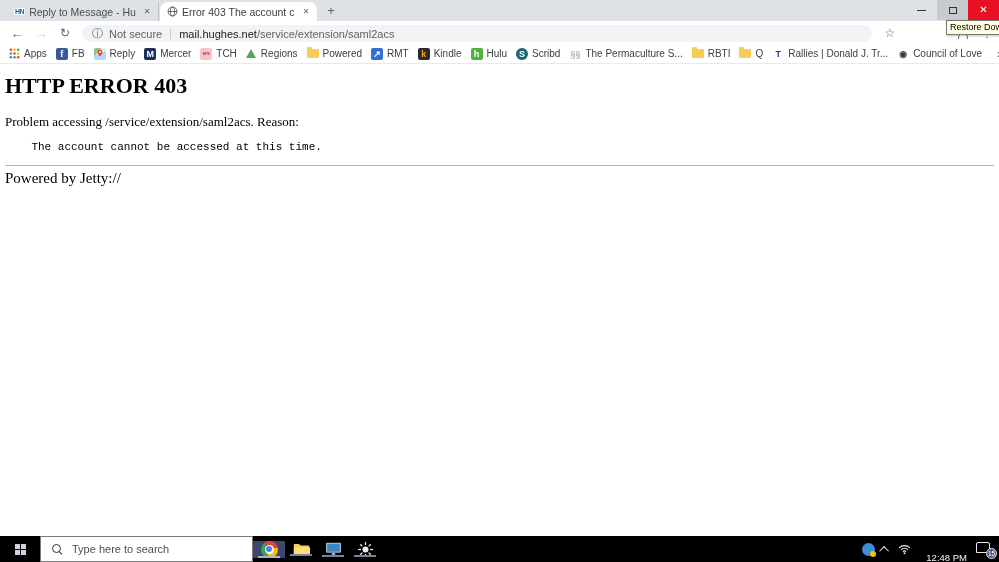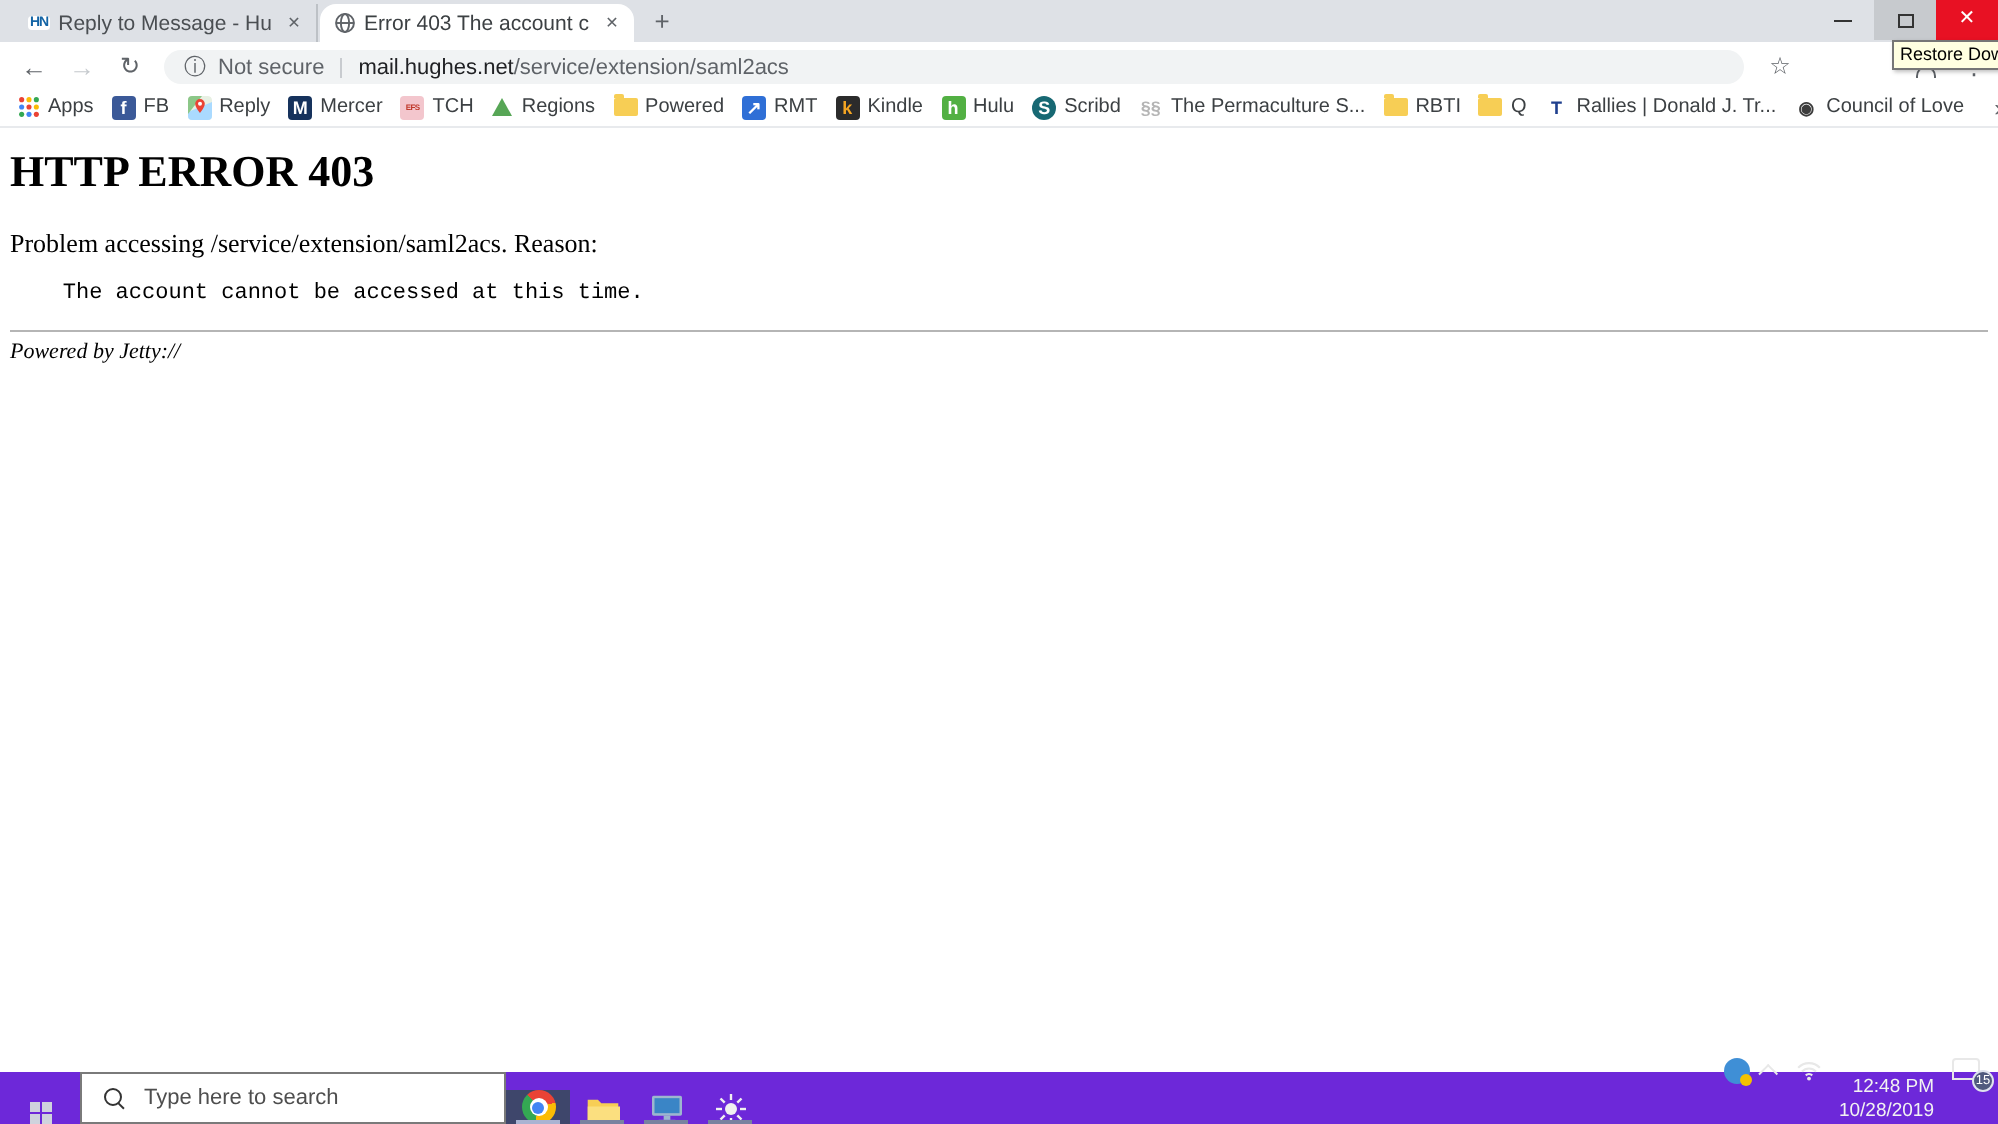--- a/index.html
+++ b/index.html
@@ -66,24 +66,24 @@
   .bm-spacer { flex:1 1 auto; }
   .bm-overflow { font-size:12px; color:#5f6368; margin:0 6px; flex:0 0 auto; }
 
   
   .content { position:absolute; top:64px; left:0; right:0; bottom:26px; background:#fff;
     font-family:"Liberation Serif", serif; color:#000; padding:0 5px; }
   .err-h2 { font-size:22px; font-weight:bold; margin:9px 0 0 0; }
   .err-p { font-size:13px; margin:15px 0 0 0; }
   .err-pre { font-family:"Liberation Mono", monospace; font-size:11px; margin:11px 0 0 0; white-space:pre; }
   .err-hr { border:none; border-top:1px solid #b5b5b5; margin:12px 0 4px 0; }
-  .err-footer { font-size:11px; font-style:italic; }
-
-  
-  .taskbar { position:absolute; left:0; right:0; bottom:0; height:26px; background:#6d28d9; display:flex; align-items:flex-end; color:#fff; z-index:30; }
+  .err-footer { font-size:15px; }
+
+  
+  .taskbar { position:absolute; left:0; right:0; bottom:0; height:26px; background:#000000; display:flex; align-items:center; color:#fff; z-index:30; }
   .start-btn { width:40px; display:flex; align-items:center; justify-content:center; }
   .win-logo { display:grid; grid-template-columns:5px 5px; grid-template-rows:5px 5px; gap:1px; }
   .win-logo span { background:#cfd3dd; }
   .tb-search { width:213px; height:26px; background:#ffffff; border:1px solid #7a7a7a; display:flex; align-items:center; }
   .mag-ic { position:relative; width:12px; height:12px; margin:0 7px 0 10px; flex:0 0 auto; }
   .mag-ic::before { content:""; position:absolute; left:1px; top:1px; width:7px; height:7px; border:1.4px solid #333; border-radius:50%; }
   .mag-ic::after { content:""; position:absolute; left:8px; top:8px; width:4px; height:1.4px; background:#333; transform:rotate(45deg); transform-origin:left center; }
   .tb-search input { border:none; outline:none; font-size:11px; color:#444; width:160px; font-family:"Liberation Sans",sans-serif; background:transparent; }
   .tb-search input::placeholder { color:#4e4e4e; opacity:1; }
   .appbtn { width:32px; position:relative; display:flex; align-items:center; justify-content:center; }

